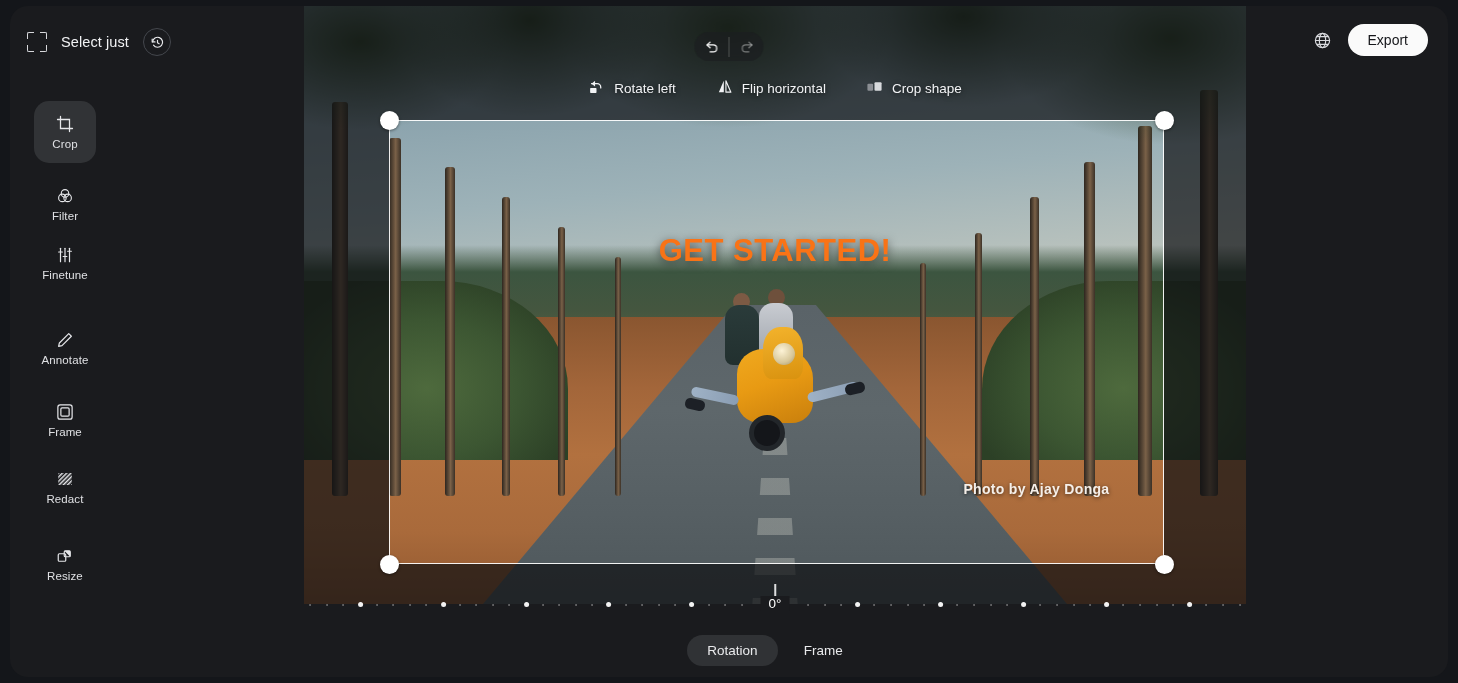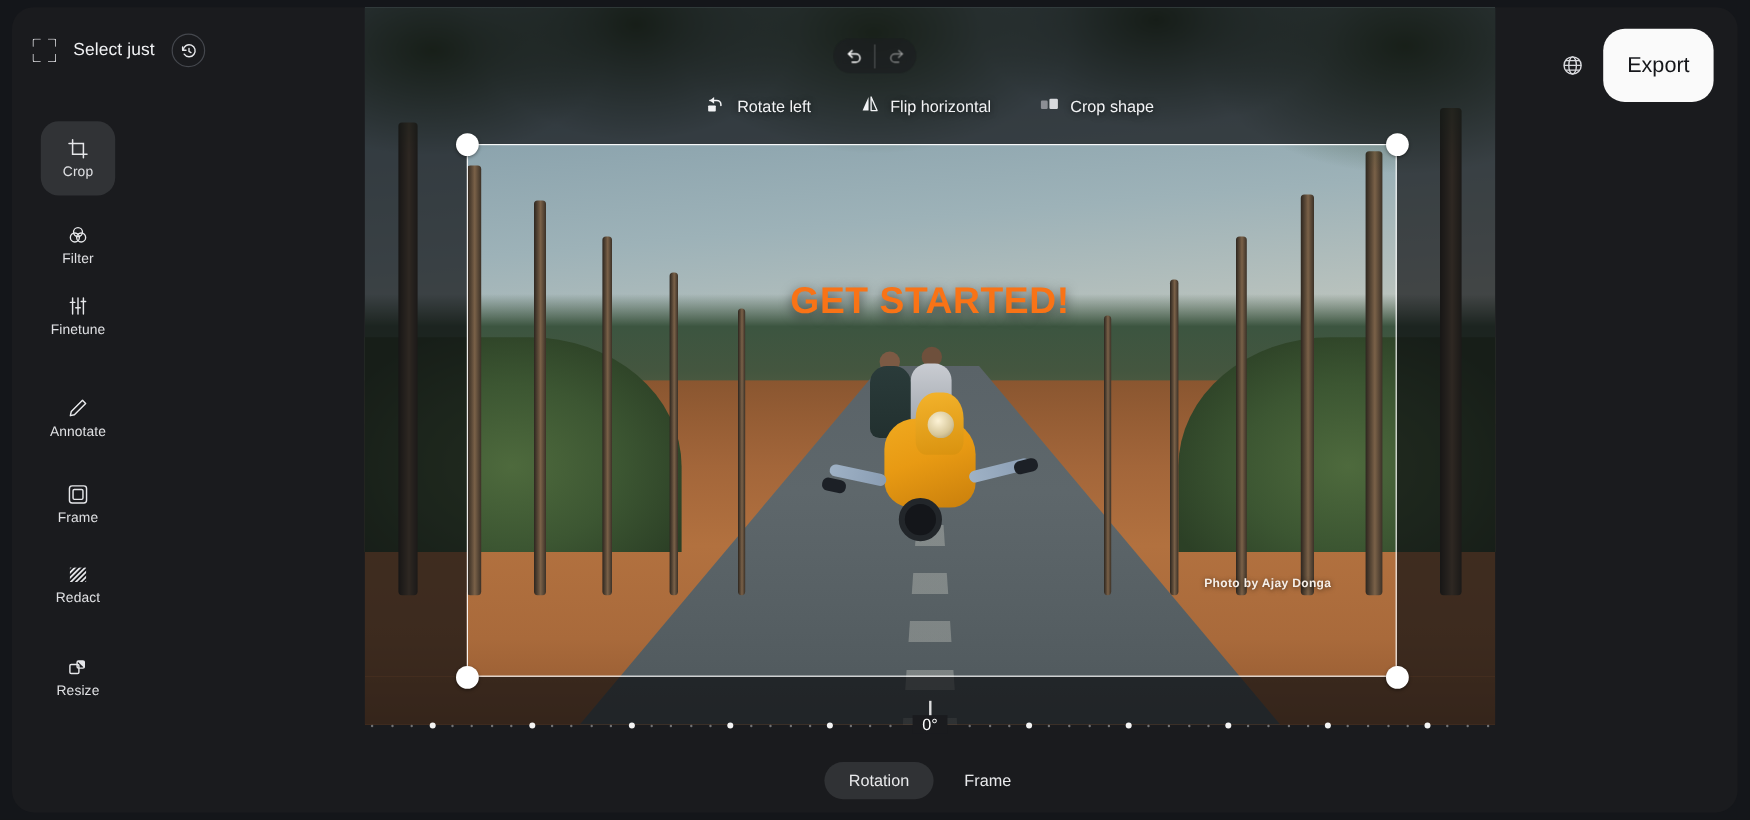--- a/index.html
+++ b/index.html
@@ -59,22 +59,22 @@
     width: 34px; height: 29px; display: flex; align-items: center; justify-content: center;
   }
   #undo-redo .divider { width: 1px; height: 20px; background: rgba(255,255,255,.22); }
 
   #topright {
     position: absolute; right: 20px; top: 18px;
     display: flex; align-items: center; gap: 16px;
   }
   #globe-btn { color: #d8d9dd; display: flex; }
   #export-btn {
-    background: #fafafa; color: #15161a; font-size: 18px;
-    padding: 20px 20px; border-radius: 18px; border: none;
+    background: #fafafa; color: #15161a; font-size: 14px;
+    padding: 8px 20px; border-radius: 18px; border: none;
     font-family: inherit; cursor: pointer;
   }
 
   
   #sidebar {
     position: absolute; left: 0; top: 82px; width: 294px; bottom: 0;
     z-index: 30;
   }
   .tool {
     position: absolute; left: 24px; width: 62px; height: 62px;
@@ -156,21 +156,21 @@
     font-family: "Liberation Sans", sans-serif;
   }
   #photo-subhead {
     position: absolute; left: 0; right: 0; top: 43.2%;
     text-align: center; color: #f2f2f2;
     font-size: 9.5px; font-weight: bold; letter-spacing: .2px;
     text-shadow: 0 1px 5px rgba(0,0,0,.6);
   }
   #photo-credit {
     position: absolute; right: 14.5%; top: 79.5%;
-    color: #f5efe9; font-size: 10px; font-weight: bold;
+    color: #f5efe9; font-size: 14px; font-weight: bold;
     letter-spacing: .3px; text-shadow: 0 1px 4px rgba(0,0,0,.6);
   }
 
   
   #riders { position:absolute; left:50%; top:47%; transform:translateX(-50%); width: 180px; height: 190px; }
   #riders .scoot-body {
     position:absolute; left:52px; top:62px; width:76px; height:74px;
     background: linear-gradient(160deg,#f0a91f 0%, #e89a13 45%, #c97f0c 100%);
     border-radius: 34% 40% 28% 30%;
   }

